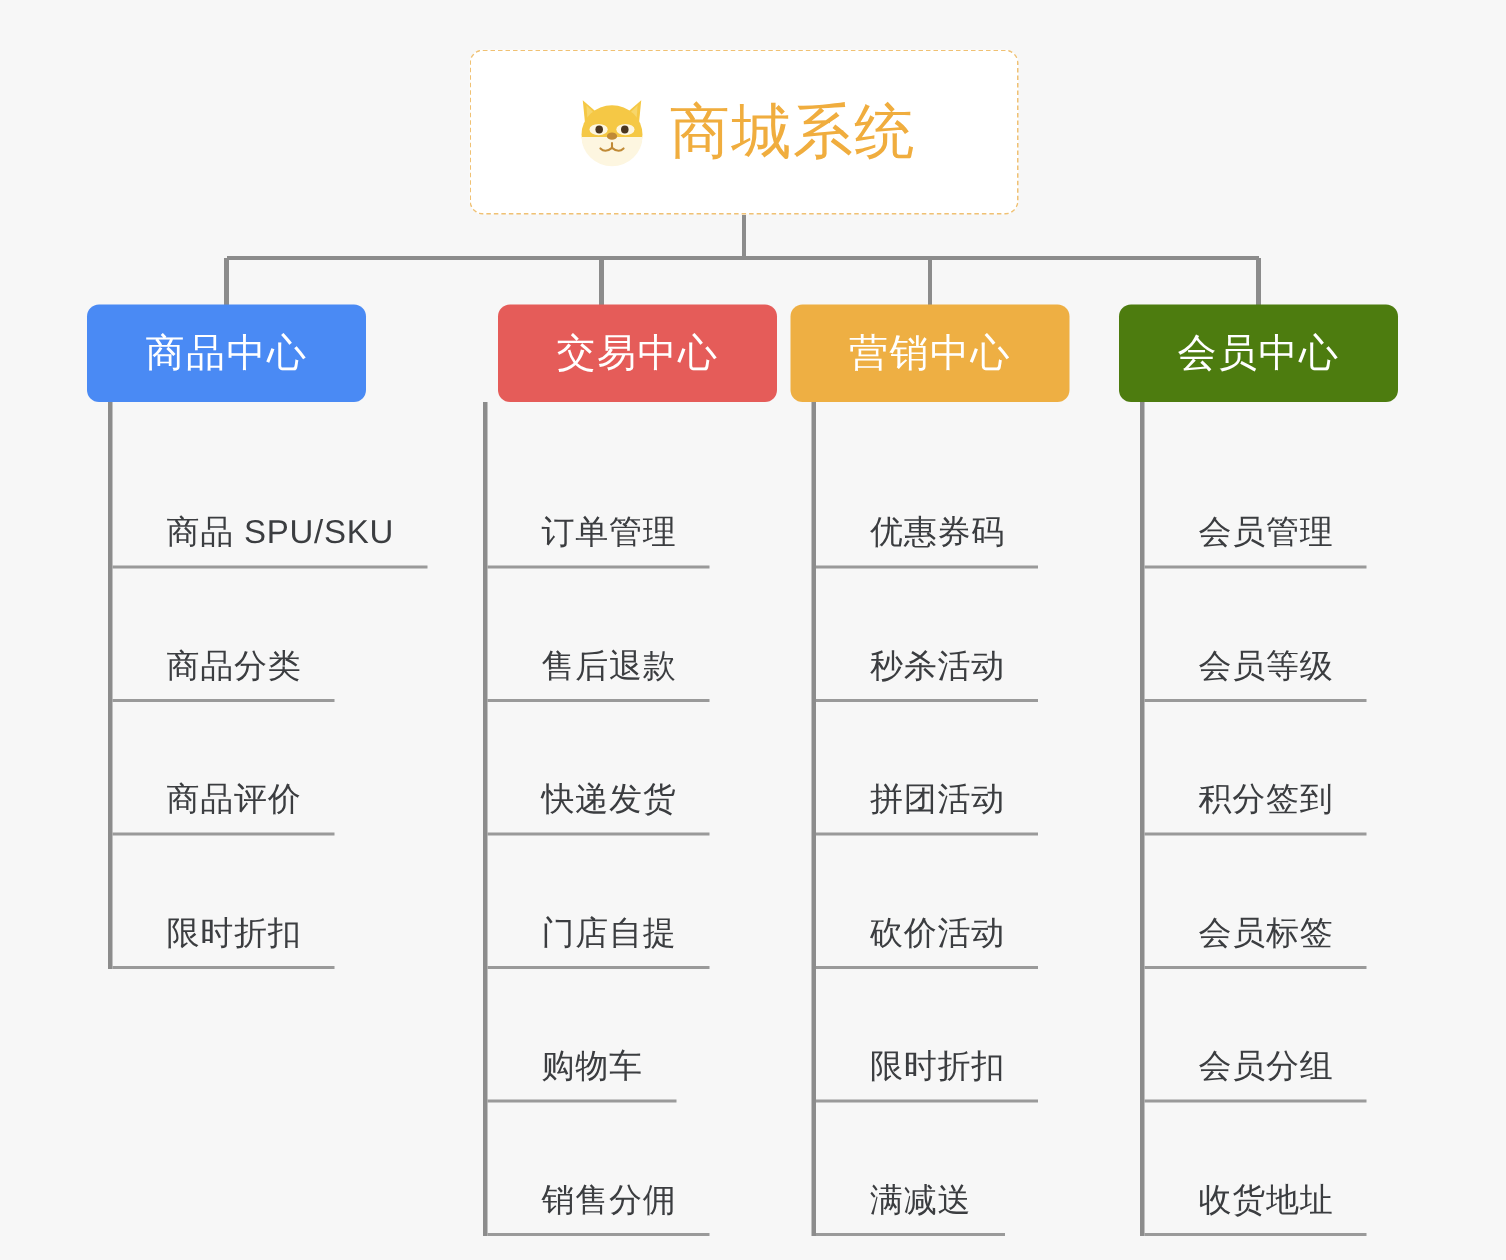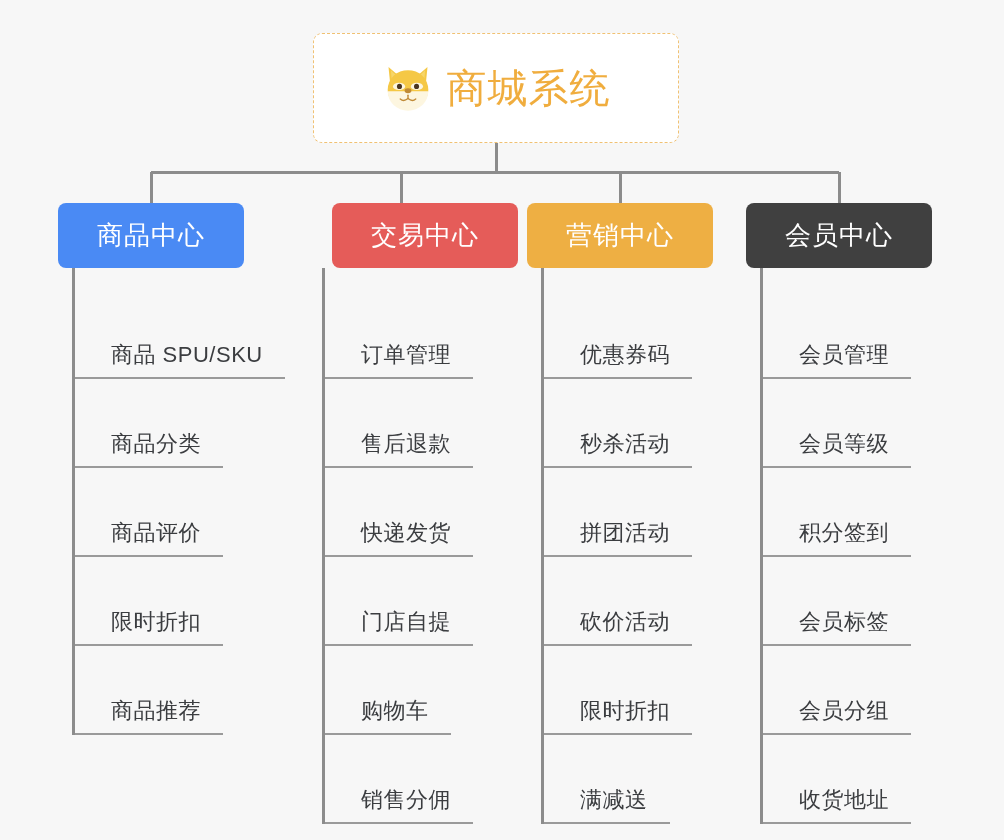--- a/index.html
+++ b/index.html
@@ -98,21 +98,21 @@
     justify-content: center;
     color: #ffffff;
     font-size: 26px;
     letter-spacing: 1px;
     white-space: nowrap;
   }
 
   .branch-1 .branch-header { background: #4a8af4; }
   .branch-2 .branch-header { background: #e55c59; margin-left: 24px; }
   .branch-3 .branch-header { background: #eeaf43; }
-  .branch-4 .branch-header { background: #404040; }
+  .branch-4 .branch-header { background: #4d7c0f; }
 
   
   .leaf-list {
     position: relative;
     margin-left: 14px;
     padding-top: 22px;
     border-left: 3px solid #8c8c8c;
     list-style: none;
   }
 
@@ -184,23 +184,20 @@
           </li>
         <li class="leaf-item">
             <span class="leaf-underline"><span class="leaf-label">商品分类</span></span>
           </li>
         <li class="leaf-item">
             <span class="leaf-underline"><span class="leaf-label">商品评价</span></span>
           </li>
         <li class="leaf-item">
             <span class="leaf-underline"><span class="leaf-label">限时折扣</span></span>
           </li>
-        <li class="leaf-item">
-            <span class="leaf-underline"><span class="leaf-label">商品推荐</span></span>
-          </li>
       </ul>
     </div>
 
     <div class="branch branch-2">
       <div class="branch-header">交易中心</div>
       <ul class="leaf-list">
         <li class="leaf-item">
             <span class="leaf-underline"><span class="leaf-label">订单管理</span></span>
           </li>
         <li class="leaf-item">

